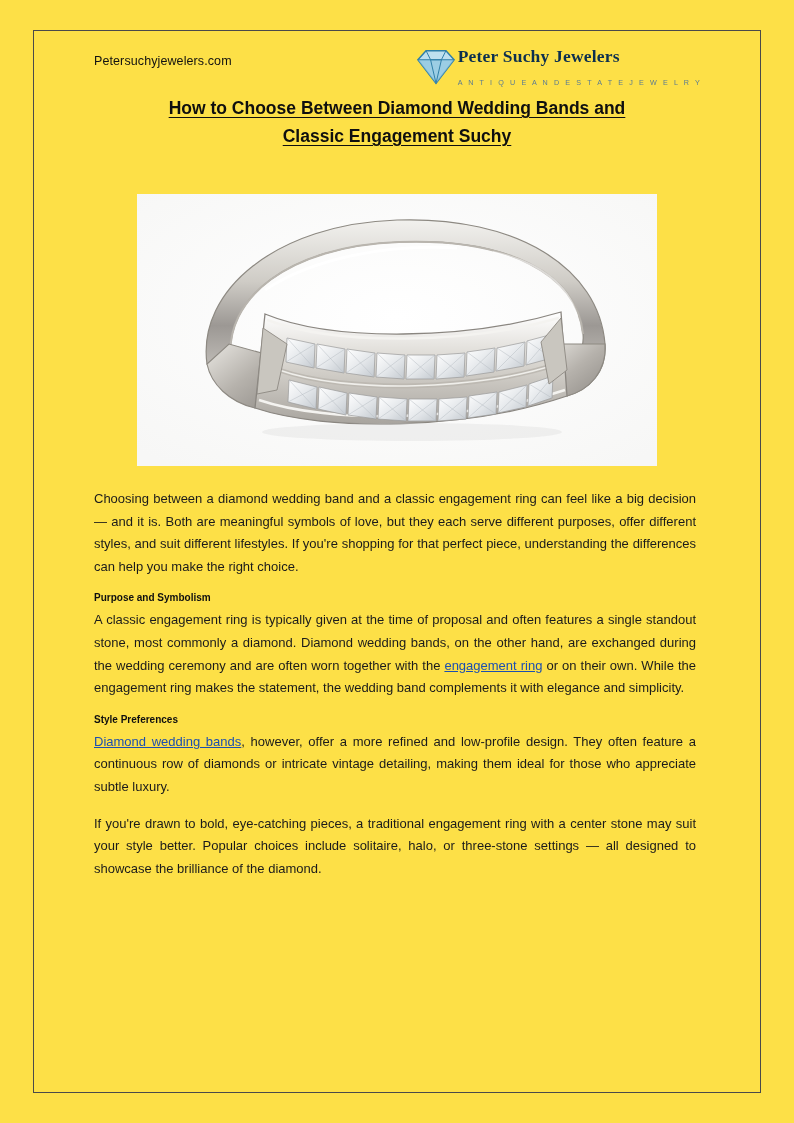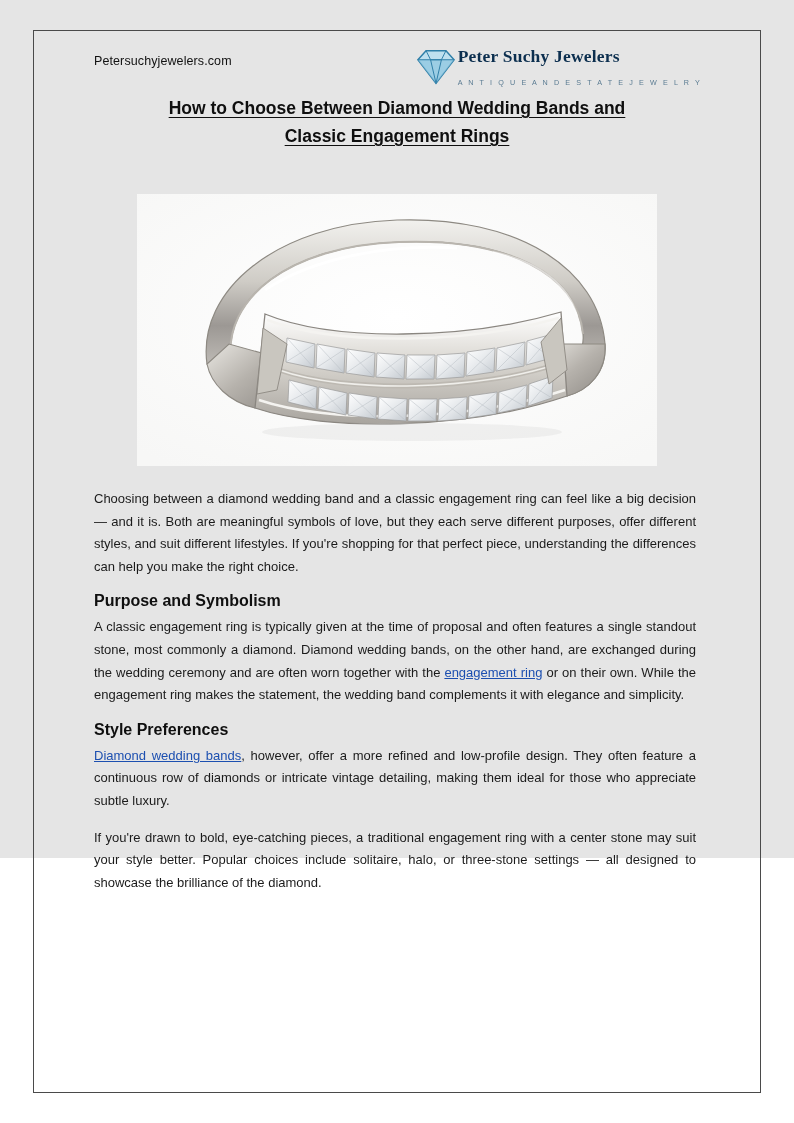--- a/index.html
+++ b/index.html
@@ -10,23 +10,23 @@
   body {
     width: 794px;
     height: 1123px;
     font-family: "Liberation Sans", sans-serif;
     color: #1a1a1a;
     -webkit-font-smoothing: antialiased;
   }
   .page {
     position: relative;
     width: 794px;
-    height: 858px;
-    box-sizing: border-box;
-    background: #e5e5e5;
+    height: 1123px;
+    box-sizing: border-box;
+    background: #fde047;
   }
   .page-border {
     position: absolute;
     left: 33px;
     top: 30px;
     width: 728px;
     height: 1063px;
     border: 1px solid #4a4a4a;
     box-sizing: border-box;
     pointer-events: none;
@@ -119,21 +119,21 @@
     margin-top: 22px;
   }
   p.para {
     font-size: 13px;
     line-height: 1.74;
     text-align: justify;
     margin: 0 4px 14px 0;
     color: #1b1b1b;
   }
   h2.sec {
-    font-size: 16px;
+    font-size: 10px;
     font-weight: bold;
     margin: 0 0 6px 0;
     color: #0f0f0f;
   }
   a.inline-link {
     color: #1c4fb0;
     text-decoration: underline;
   }
 </style>
 </head>
@@ -163,21 +163,21 @@
         </span>
         <span class="logo-text">
           <span class="logo-title">Peter Suchy Jewelers</span>
           <span class="logo-sub">A N T I Q U E   A N D   E S T A T E   J E W E L R Y</span>
         </span>
       </div>
     </div>
 
     <h1 class="doc-title">
       <span class="line u">How to Choose Between Diamond Wedding Bands and</span>
-      <span class="line u">Classic Engagement Rings</span>
+      <span class="line u">Classic Engagement Suchy</span>
     </h1>
 
     <div class="hero">
       <svg viewBox="0 0 520 272" width="520" height="272" xmlns="http://www.w3.org/2000/svg">
         <defs>
           <linearGradient id="metal" x1="0" y1="0" x2="0" y2="1">
             <stop offset="0%" stop-color="#f2f1ee"></stop>
             <stop offset="35%" stop-color="#cfccc6"></stop>
             <stop offset="60%" stop-color="#9c9894"></stop>
             <stop offset="100%" stop-color="#d8d5cf"></stop>

